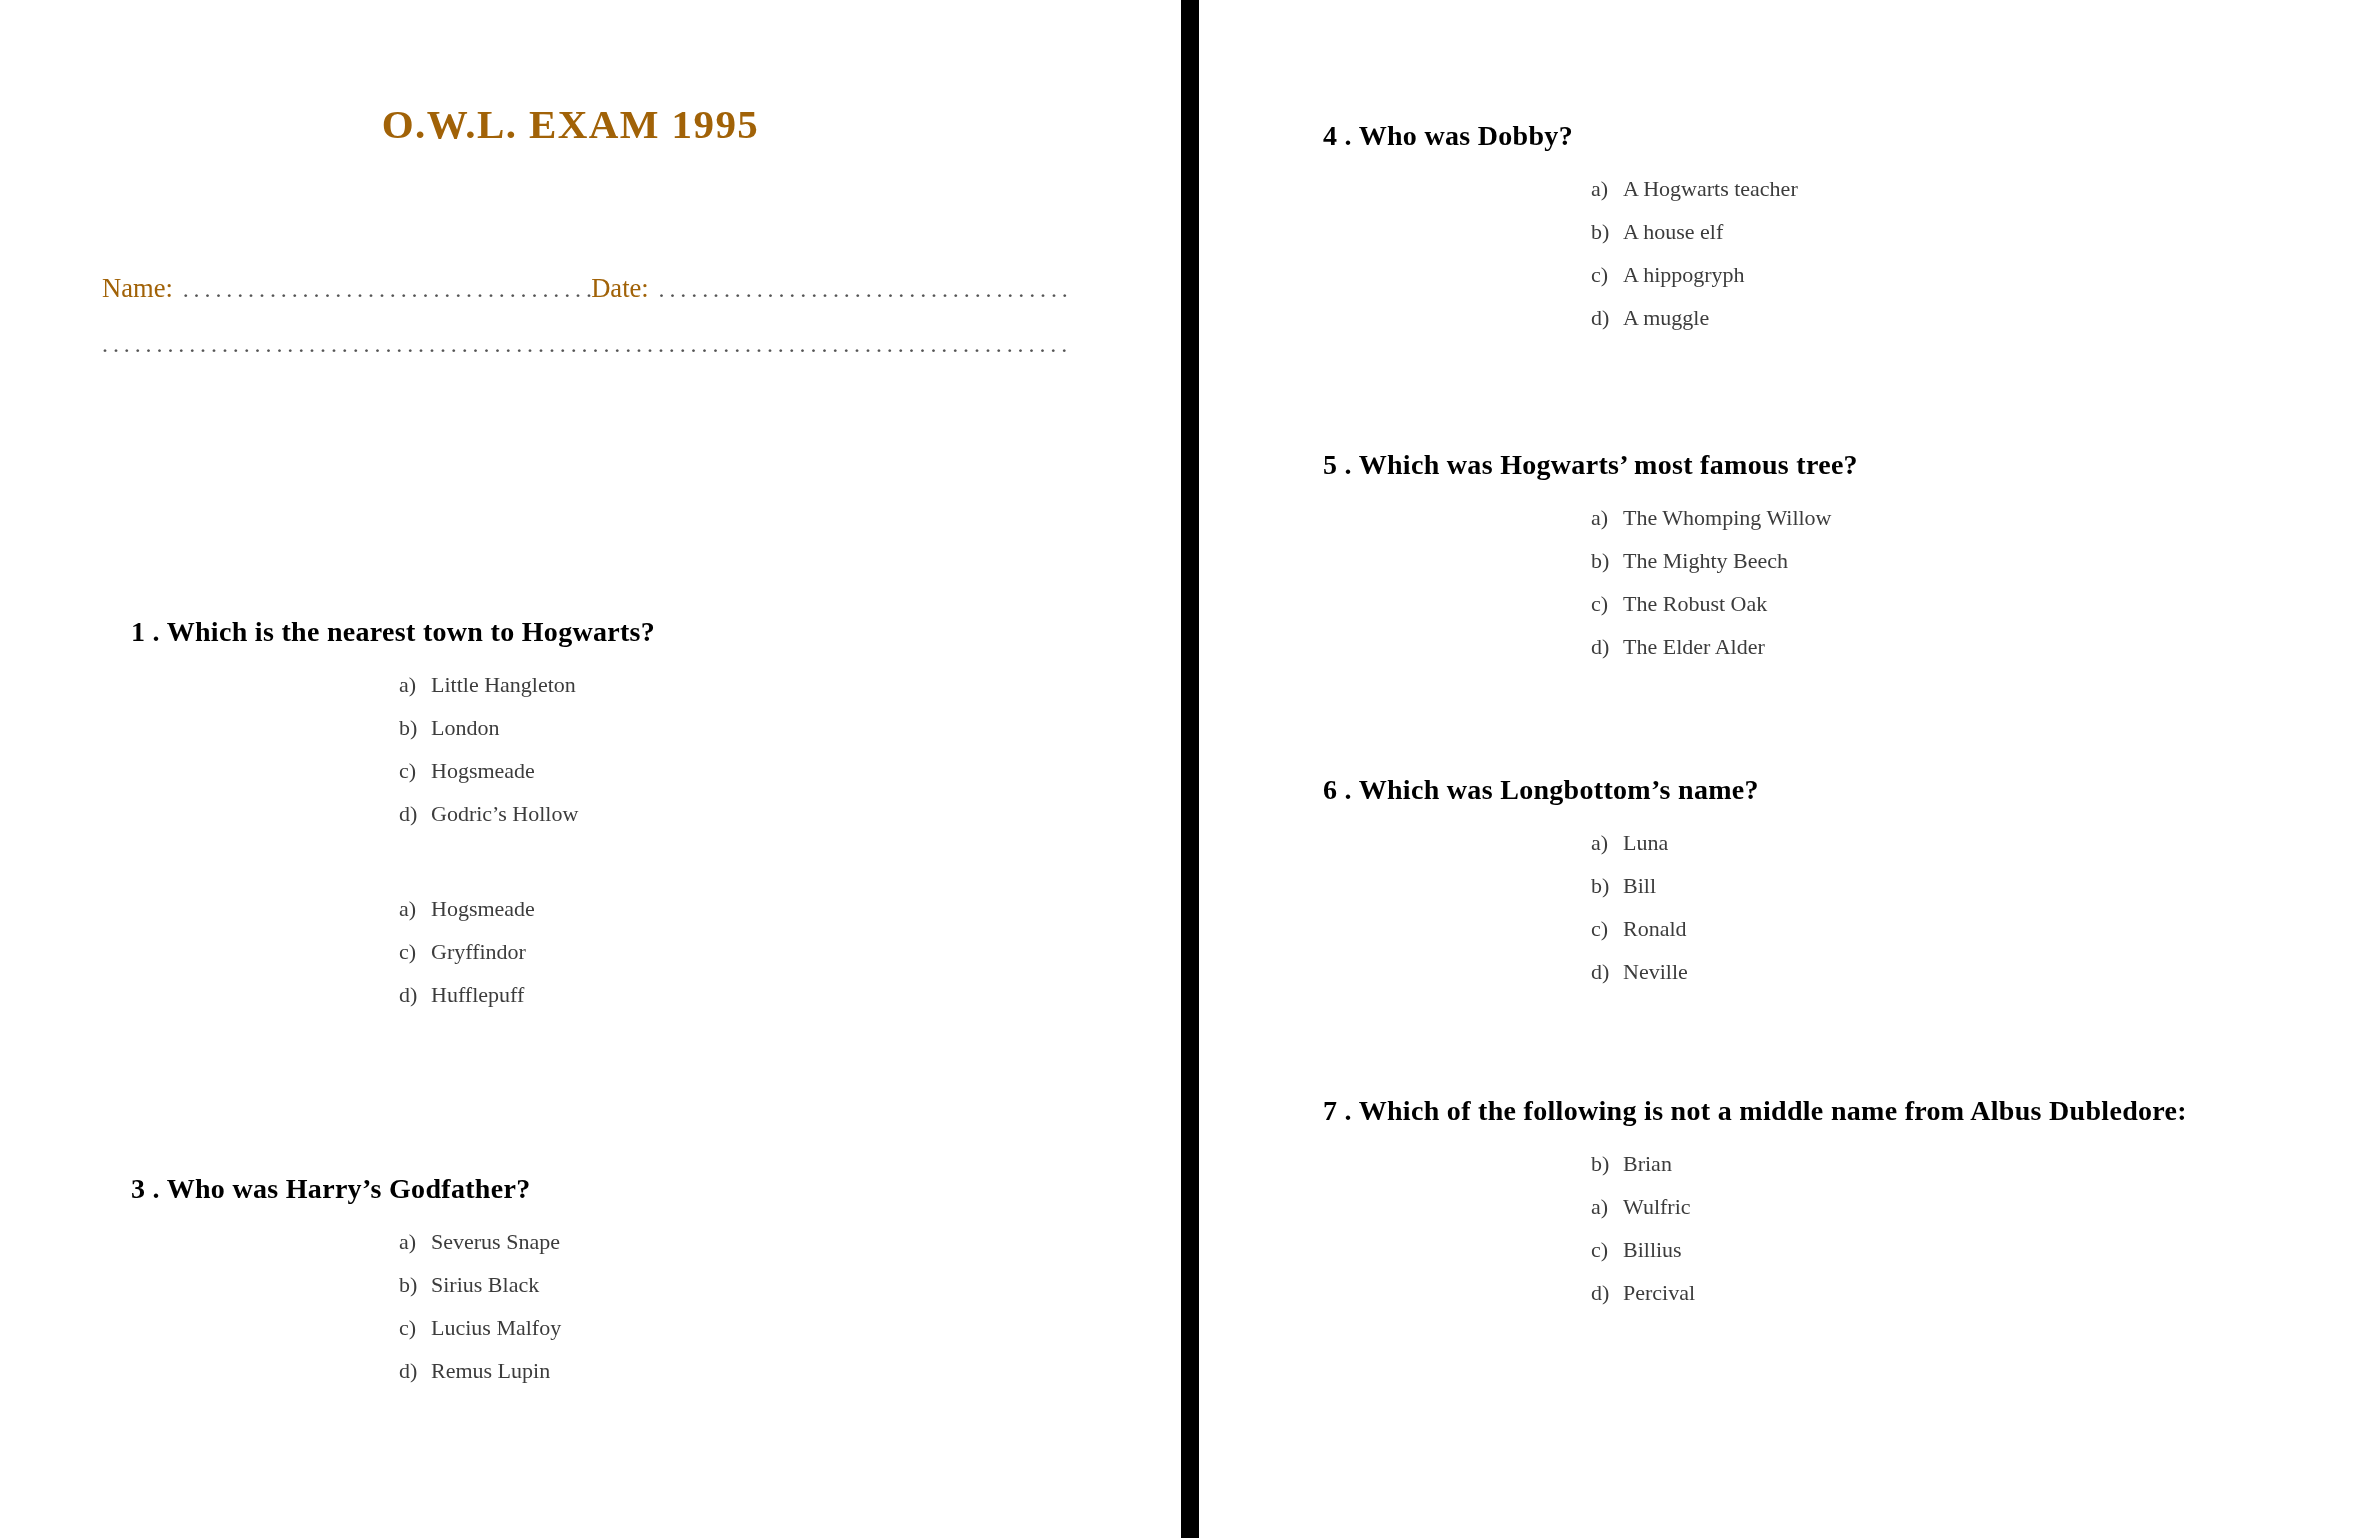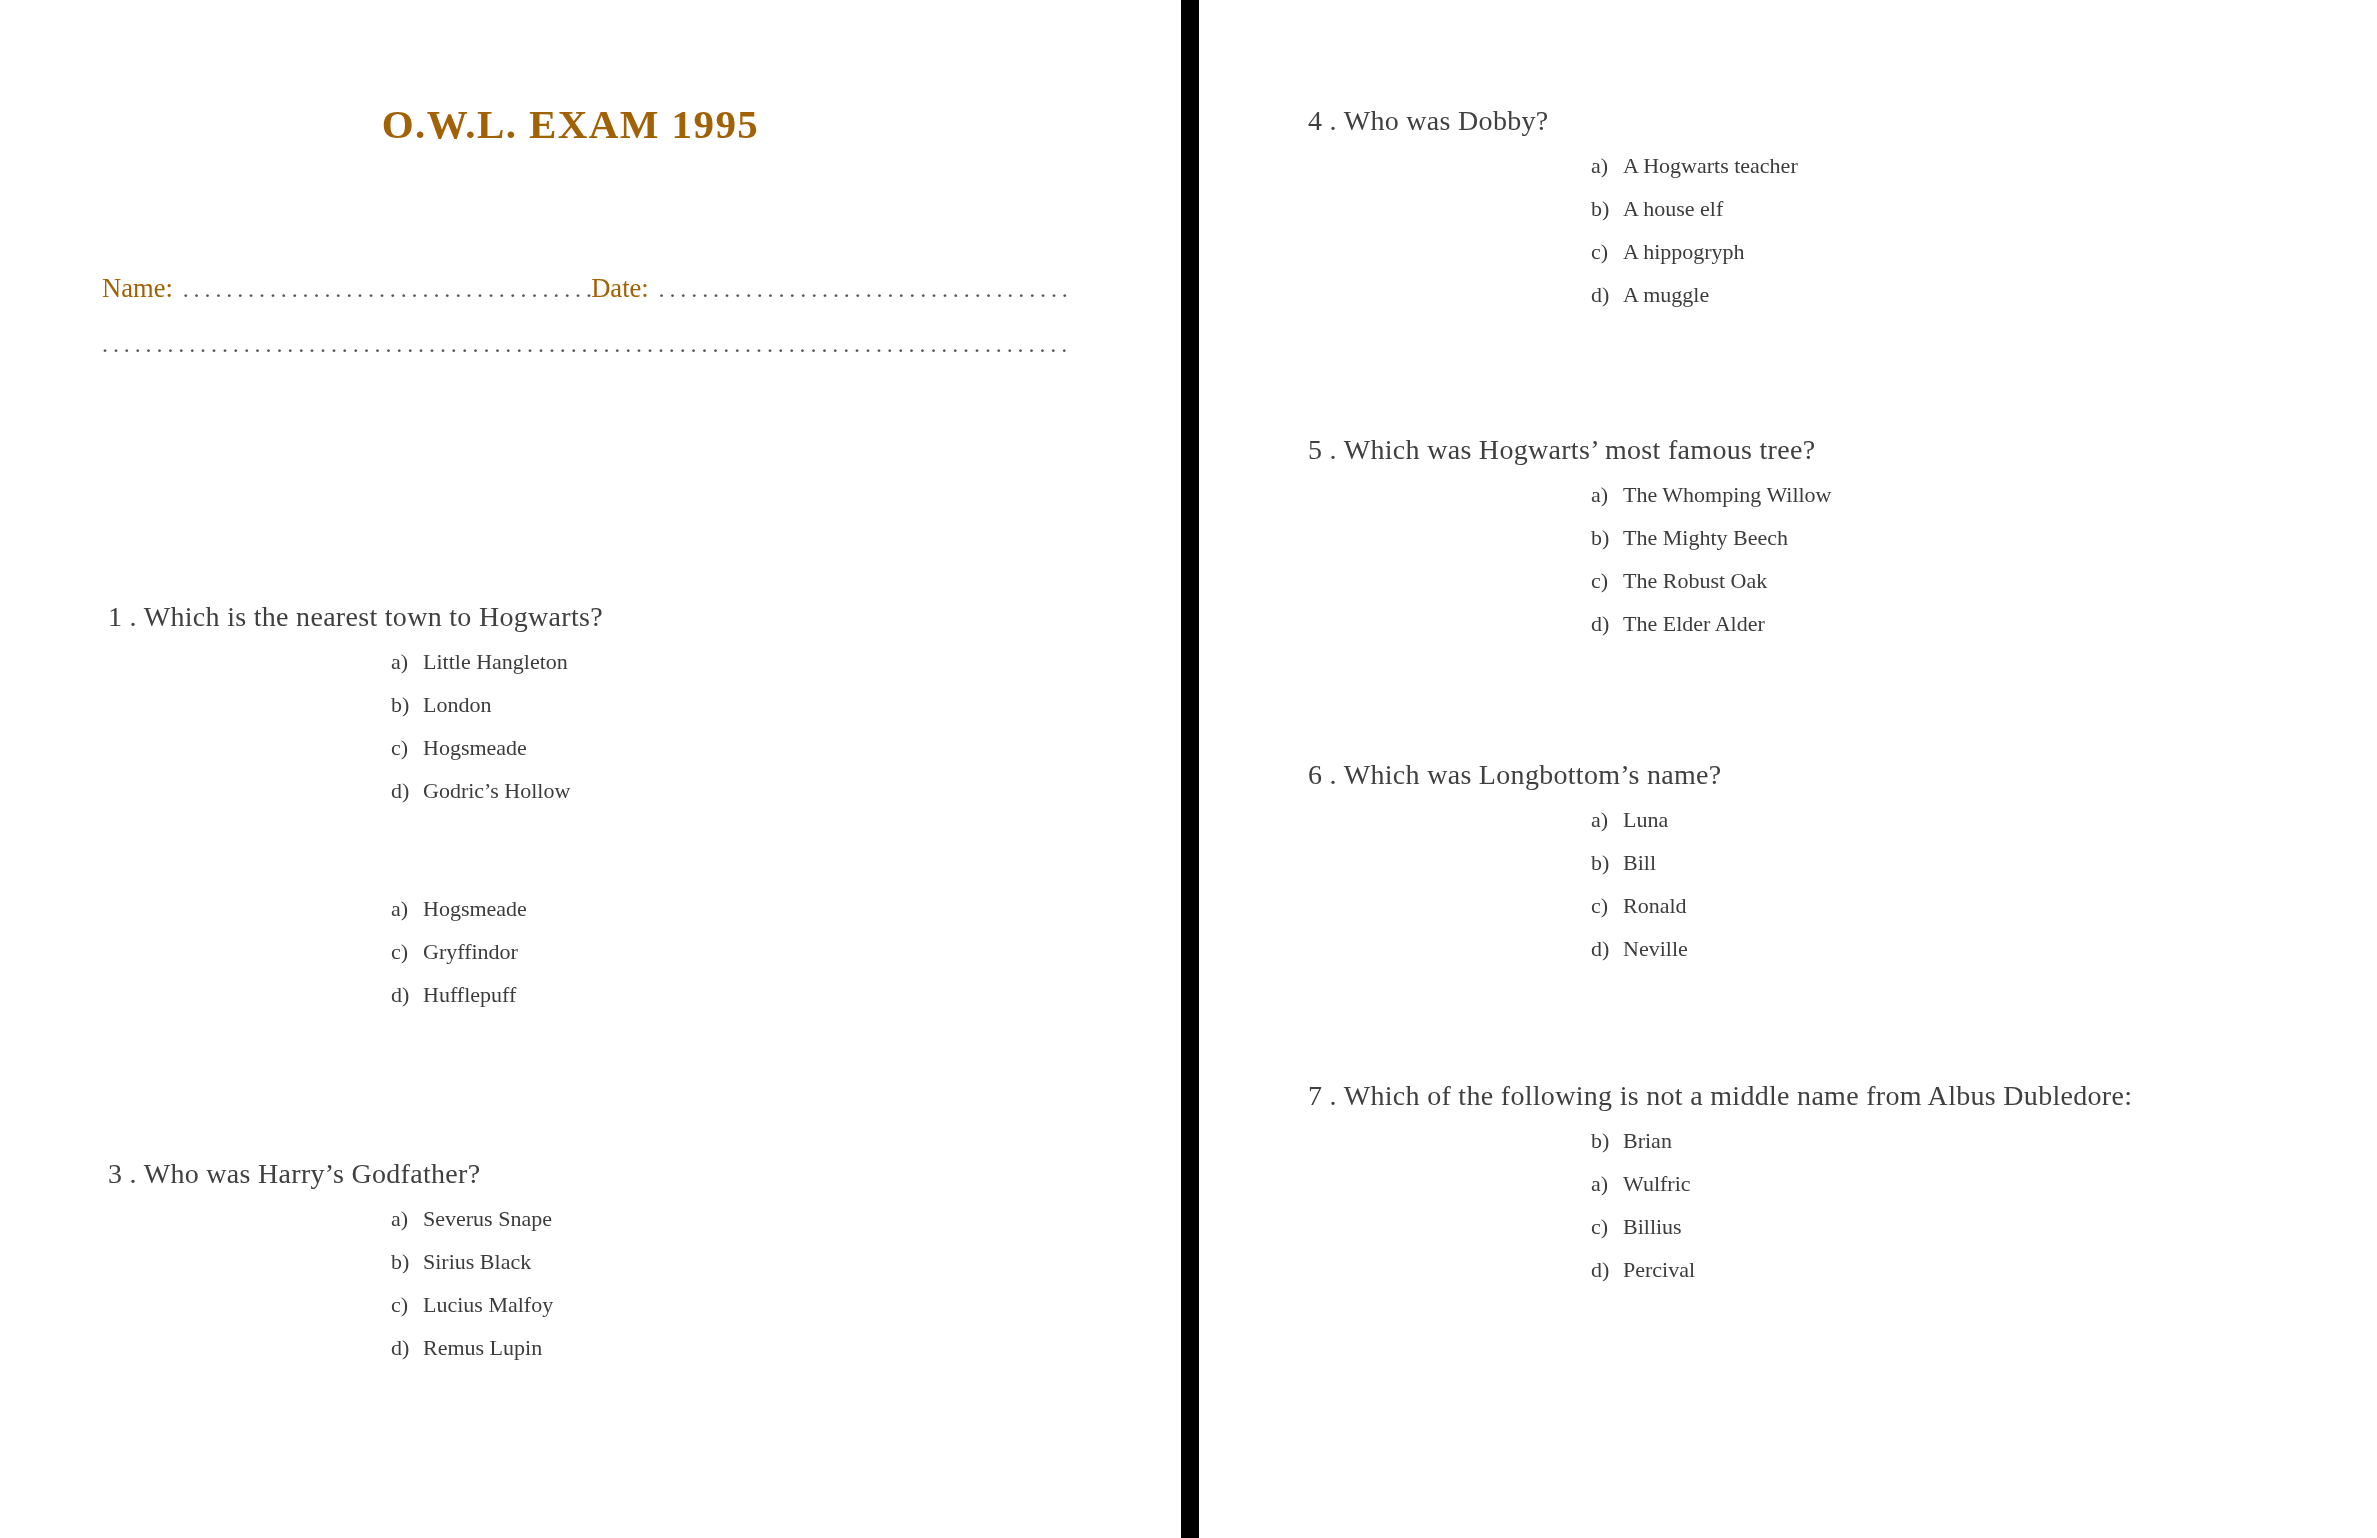--- a/index.html
+++ b/index.html
@@ -29,32 +29,32 @@
     font-size:24px;color:#555555;letter-spacing:4.9px;
     white-space:nowrap;overflow:hidden;
   }
   #name-row .dots{flex:1 1 0;}
   #dots-line2{
     position:absolute;top:329px;left:102px;width:965px;line-height:31px;
   }
 
   
   .q-block{position:absolute;}
-  #page-left  .q-block{left:108px;width:993px;}
+  #page-left  .q-block{left:116px;width:993px;}
   #page-right .q-block{left:109px;width:993px;}
   #left-questions  .q-block:nth-of-type(1){top:601px;}
   #left-questions  .q-block:nth-of-type(2){top:880px;}
   #left-questions  .q-block:nth-of-type(3){top:1158px;}
   #right-questions .q-block:nth-of-type(1){top:105px;}
   #right-questions .q-block:nth-of-type(2){top:434px;}
   #right-questions .q-block:nth-of-type(3){top:759px;}
   #right-questions .q-block:nth-of-type(4){top:1080px;}
 
   .q-head{
-    margin:0;font-size:28px;font-weight:normal;color:#404040;
+    margin:15px;font-size:28px;font-weight:bold;color:#000000;
     line-height:32px;letter-spacing:0.3px;
   }
   #page-right .q-head{max-width:895px;}
   .q-options{margin:7px 0 0 0;padding-left:283px;}
   .q-option{line-height:43px;font-size:22px;color:#3c3c3c;white-space:nowrap;}
   .q-letter{display:inline-block;width:32px;}
   .q-text{display:inline;}
 </style>
 </head>
 <body>

